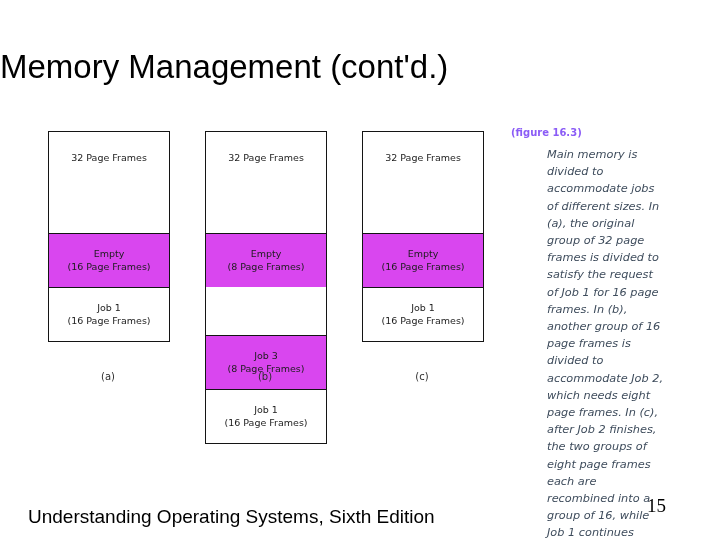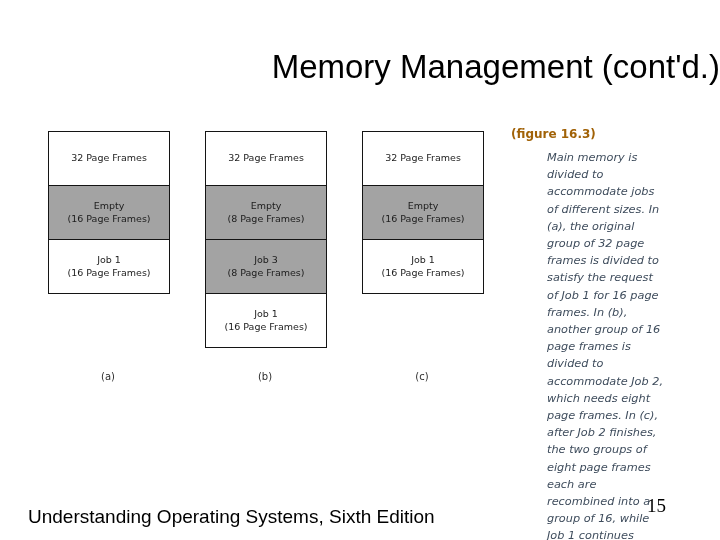--- a/index.html
+++ b/index.html
@@ -2,44 +2,44 @@
 <html><head>
 <meta charset="utf-8">
 <style>
   html,body{margin:0;padding:0;background:#fff;}
   .slide{
     position:relative;width:720px;height:540px;background:#ffffff;
     font-family:"Liberation Sans",sans-serif;overflow:hidden;
   }
   .title{
     position:absolute;top:48px;left:0;width:720px;margin:0;
-    text-align:right;font-size:33px;font-weight:400;color:#000;
+    text-align:left;font-size:33px;font-weight:400;color:#000;
     font-family:"Liberation Sans",sans-serif;letter-spacing:0;
   }
   
   .diagram{
     position:absolute;top:131px;width:120px;
     border:1px solid #141414;background:#fff;
     font-family:"DejaVu Sans",sans-serif;
   }
   .sec{
     height:53px;display:flex;flex-direction:column;align-items:center;justify-content:center;
     text-align:left;font-size:9.5px;line-height:12.5px;color:#1c1c1c;background:#ffffff;
   }
   .sec + .sec{border-top:1px solid #141414;}
-  .sec.shaded{background:#a3a3a3;}
+  .sec.shaded{background:#d946ef;margin-top:48px;}
   .diag-label{
     position:absolute;top:371px;width:120px;text-align:center;
     font-size:10px;color:#2e2e2e;font-family:"DejaVu Sans",sans-serif;
   }
   
   .caption{position:absolute;left:511px;top:127px;width:155px;}
   .cap-head{
-    font-family:"DejaVu Sans",sans-serif;font-weight:700;font-size:12px;
-    color:#a16207;margin:0 0 8px 0;
+    font-family:"DejaVu Sans",sans-serif;font-weight:700;font-size:10px;
+    color:#8b5cf6;margin:0 0 8px 0;
   }
   .cap-body{
     font-family:"DejaVu Sans",sans-serif;font-style:italic;font-size:11.3px;
     line-height:17.2px;color:#3e4c5c;margin-left:36px;
   }
   
   .footer-book{
     position:absolute;left:28px;top:506px;font-size:19px;color:#000;
     font-family:Liberation Sans, sans-serif;
   }

